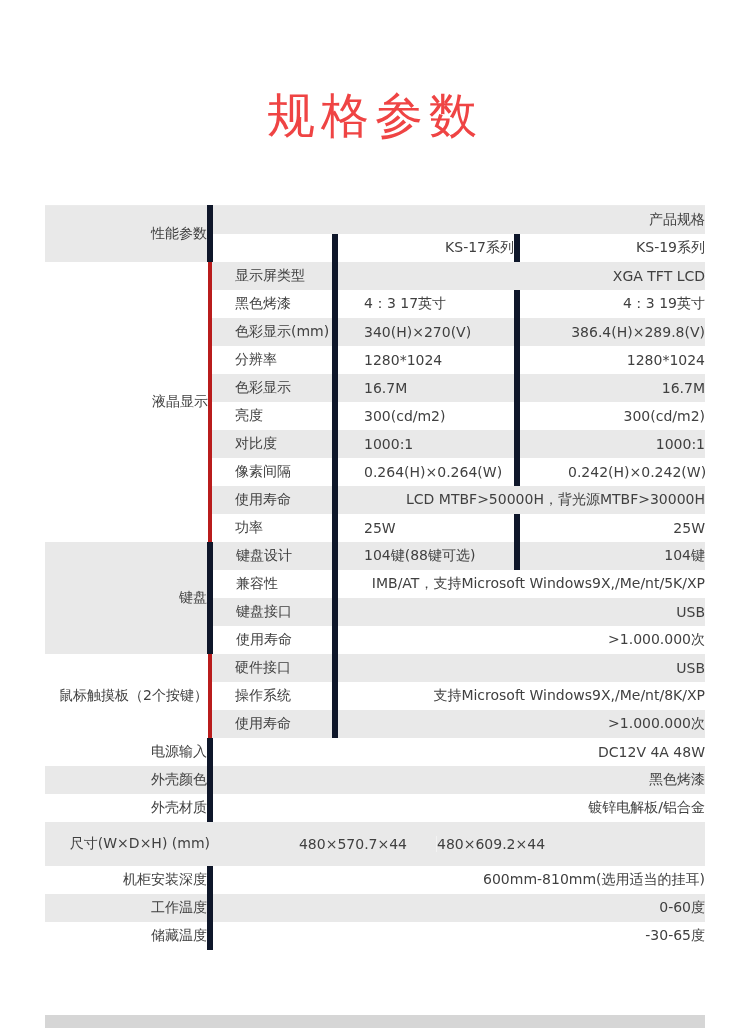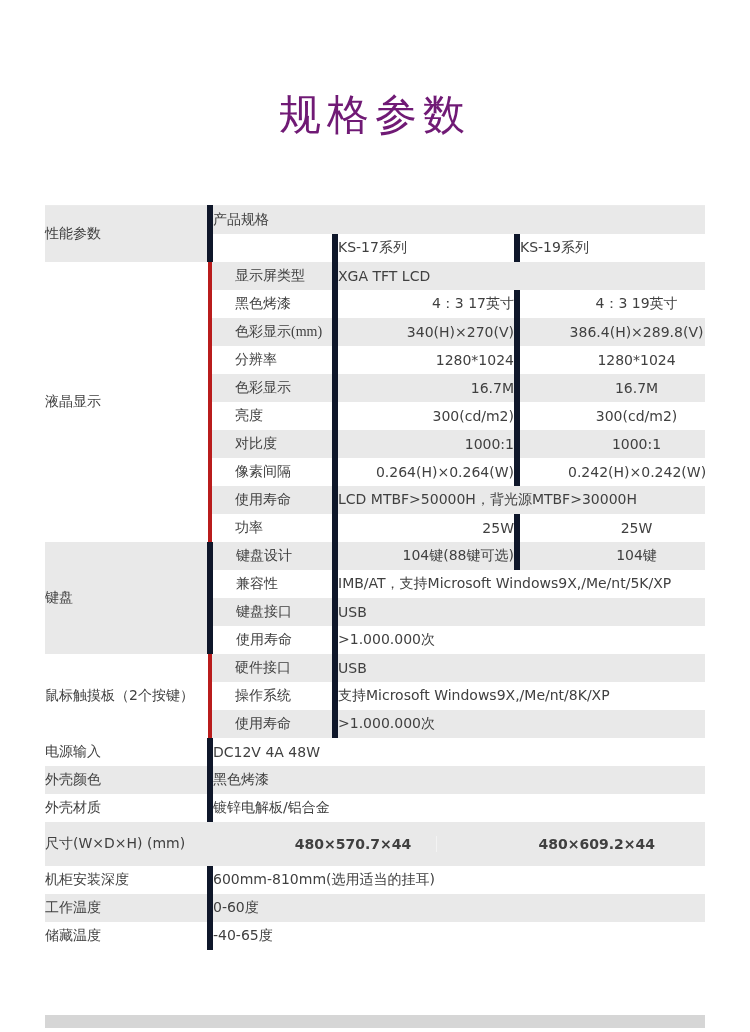--- a/index.html
+++ b/index.html
@@ -4,46 +4,46 @@
 <style>
   html,body{margin:0;padding:0;}
   body{
     width:750px;height:1032px;background:#ffffff;
     font-family:"DejaVu Sans","Liberation Sans",sans-serif;
     color:#404040;overflow:hidden;
   }
   .page{width:750px;padding-top:85px;}
   h1.title{
     margin:0;height:65px;line-height:60px;text-align:center;
-    font-size:42px;font-weight:300;letter-spacing:6px;color:#701a75;white-space:nowrap;
+    font-size:48px;font-weight:300;letter-spacing:6px;color:#ef4444;white-space:nowrap;
   }
   table.spec{
     border-collapse:collapse;table-layout:fixed;
     width:660px;margin:55px 0 0 45px;
     border-top:1px solid #ebebeb;
   }
   td{
     height:28px;font-size:14px;color:#404040;vertical-align:middle;
     padding:0;overflow:visible;
   }
   .g{background:#e9e9e9;}
-  .ctr{text-align:left;white-space:nowrap;}
-  .lab{text-align:left;padding-left:23px;white-space:nowrap;font-family:Liberation Serif, serif;}
-  .v3{text-align:right;padding-left:26px;white-space:nowrap;}
-  .v4{text-align:center;padding-left:48px;white-space:nowrap;}
+  .ctr{text-align:right;white-space:nowrap;}
+  .lab{text-align:left;padding-left:23px;white-space:nowrap;}
+  .v3{text-align:left;padding-left:26px;white-space:nowrap;}
+  .v4{text-align:right;padding-left:48px;white-space:nowrap;}
   .brw{border-right:6px solid #0f172a;}
   .brg{border-right:6px solid #0f172a;}
   .c1w{border-right:4px solid #b91c1c;}
   .hdr{font-size:14px;}
-  .dim-split{display:flex;width:100%;height:44px;align-items:center;font-weight:bold;}
+  .dim-split{display:flex;width:100%;height:44px;align-items:center;}
   .dim-a{
     width:227px;text-align:center;padding-left:60px;box-sizing:border-box;
     border-right:1px solid #f3f3f3;white-space:nowrap;
   }
-  .dim-b{width:268px;text-align:right;padding-right:50px;box-sizing:border-box;white-space:nowrap;}
+  .dim-b{width:268px;text-align:left;padding-right:50px;box-sizing:border-box;white-space:nowrap;}
   .bottom-bar{
     width:660px;height:13px;margin:65px 0 0 45px;background:#d6d6d6;
   }
 </style>
 </head>
 <body>
 
 <div class="page">
 
   <h1 class="title">规格参数</h1>
@@ -174,19 +174,19 @@
     <tr>
       <td class="ctr brw">机柜安装深度</td>
       <td colspan="3" class="ctr">600mm-810mm(选用适当的挂耳)</td>
     </tr>
     <tr>
       <td class="g ctr brg">工作温度</td>
       <td colspan="3" class="g ctr">0-60度</td>
     </tr>
     <tr>
       <td class="ctr brw">储藏温度</td>
-      <td colspan="3" class="ctr">-40-65度</td>
+      <td colspan="3" class="ctr">-30-65度</td>
     </tr>
   </tbody>
     </table>
 
   <div class="bottom-bar"></div>
 </div>
 
 </body></html>

